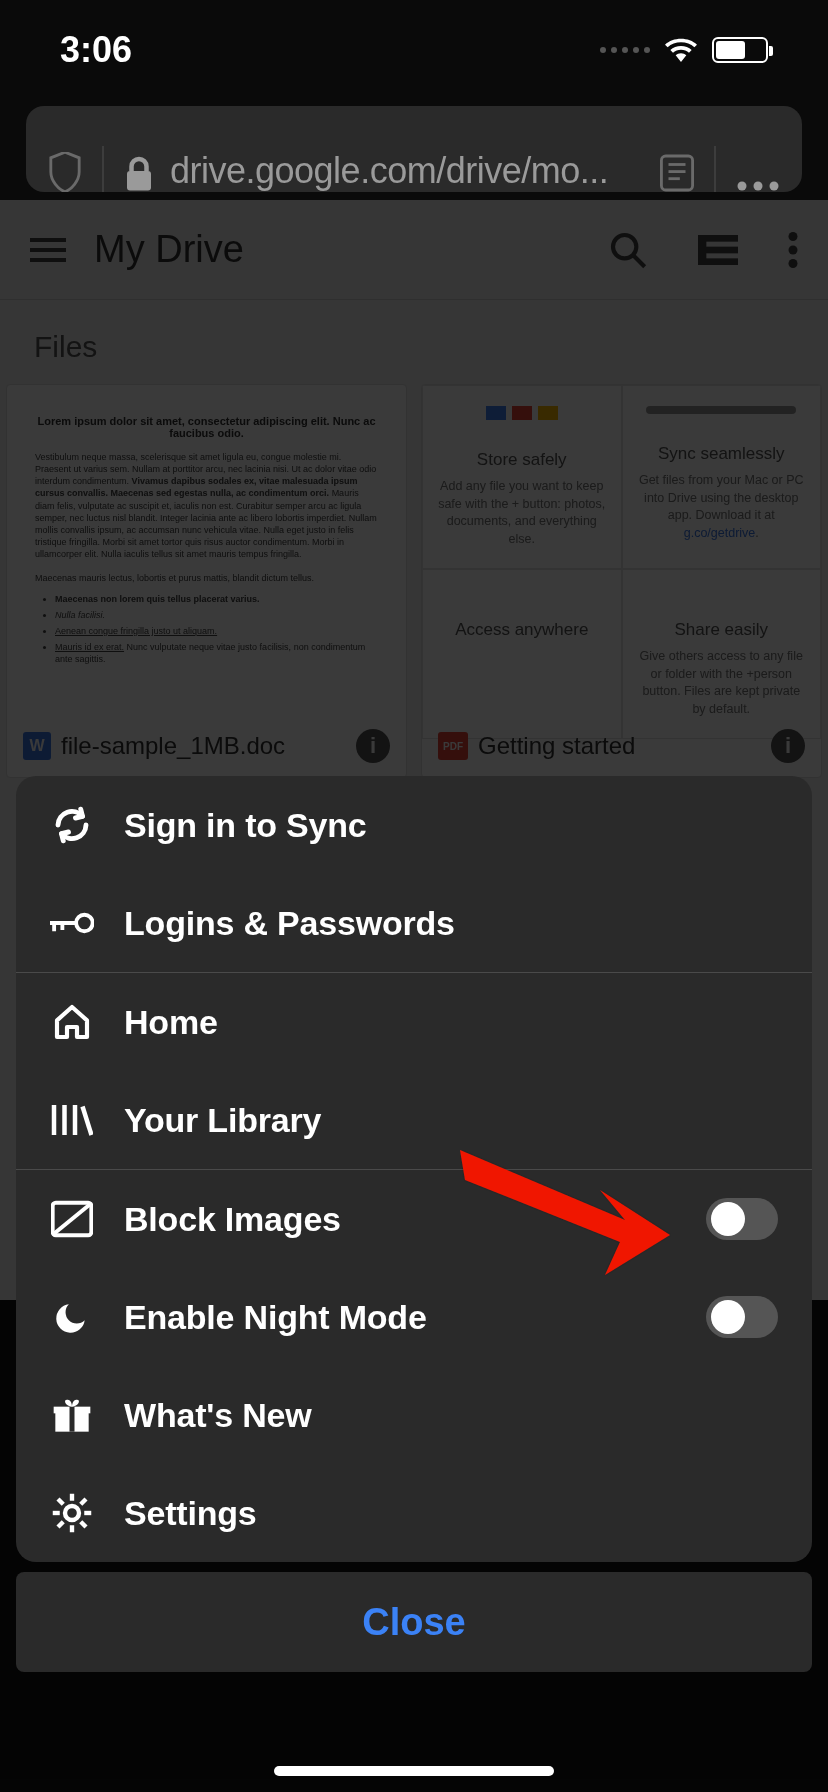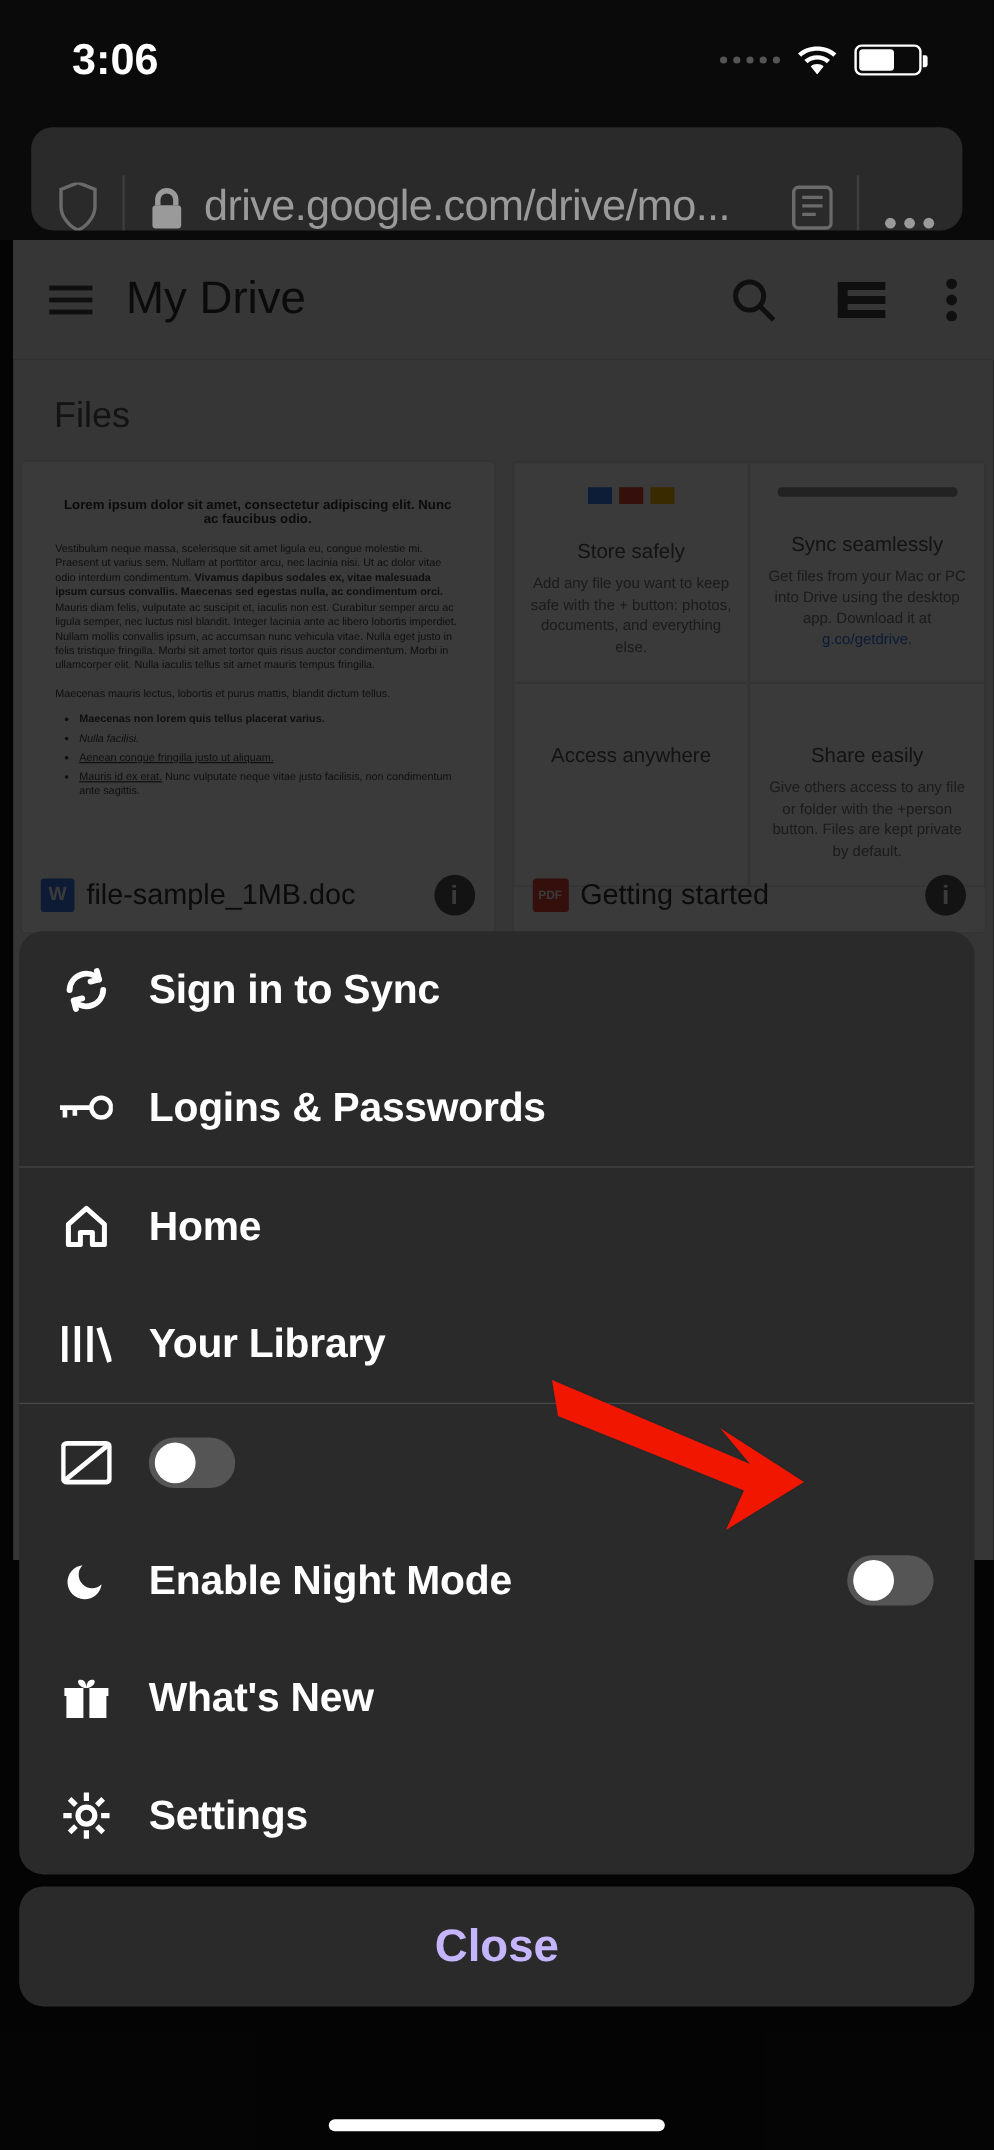--- a/index.html
+++ b/index.html
@@ -41,21 +41,21 @@
   color: #9a9a9a;
 }
 .shield-icon, .lock-icon, .reader-icon, .more-icon { flex-shrink:0; }
 .url-divider { width: 2px; height: 46px; background: #3d3d3d; margin: 0 20px; }
 .url-text { font-size: 36px; color: #9a9a9a; flex: 1; white-space: nowrap; overflow: hidden; text-overflow: ellipsis; letter-spacing: -0.5px; }
 
 
 .drive-bg {
   position: absolute;
   top: 200px;
-  left: 11px; right: 0;
+  left: 0; right: 0;
   height: 1100px;
   background: #efefef;
   color: #444;
   filter: brightness(0.5);
 }
 .drive-header {
   background: #efefef;
   height: 100px;
   display: flex;
   align-items: center;
@@ -122,25 +122,25 @@
 .toggle-knob { width: 34px; height: 34px; background: #fff; border-radius: 50%; position: absolute; top: 4px; left: 5px; }
 
 
 .close-button {
   position: absolute;
   left: 16px;
   right: 16px;
   top: 1572px;
   height: 100px;
   background: #2a2a2a;
-  border-radius: 20px;
+  border-radius: 8px;
   display: flex;
   align-items: center;
   justify-content: center;
-  color: #c4b5fd;
+  color: #3b82f6;
   font-size: 38px;
   font-weight: 600;
 }
 
 
 .arrow {
   position: absolute;
   left: 460px;
   top: 1150px;
   pointer-events: none;
@@ -327,20 +327,21 @@
     <div class="menu-label">Your Library</div>
   </div>
   <div class="menu-group-divider"></div>
   <div class="menu-item">
     <div class="menu-icon">
       <svg width="42" height="38" viewBox="0 0 26 22">
           <rect x="1" y="1" width="24" height="20" rx="2" fill="none" stroke="#fff" stroke-width="2.5"></rect>
           <line x1="2" y1="20" x2="24" y2="2" stroke="#fff" stroke-width="2.5"></line>
         </svg>
     </div>
+    <div class="menu-label">Block Images</div>
     <div class="toggle">
         <div class="toggle-knob"></div>
       </div>
   </div>
   <div class="menu-item">
     <div class="menu-icon">
       <svg width="38" height="38" viewBox="0 0 24 24">
           <path d="M20 14 A9 9 0 1 1 10 4 A7 7 0 0 0 20 14 Z" fill="#fff"></path>
         </svg>
     </div>

